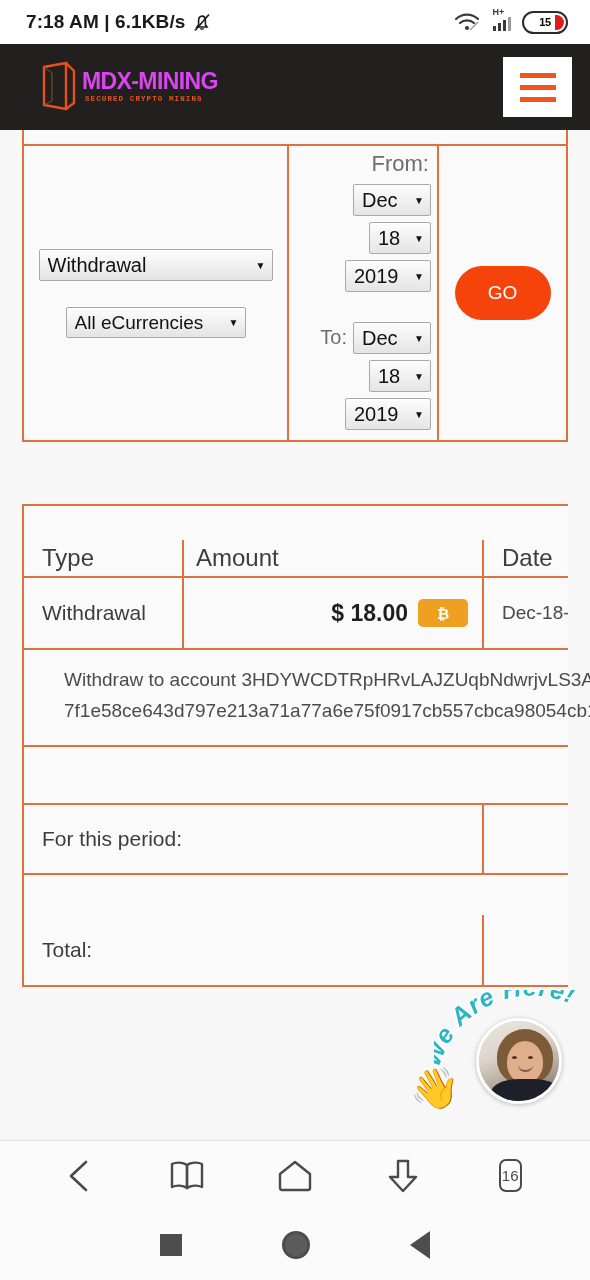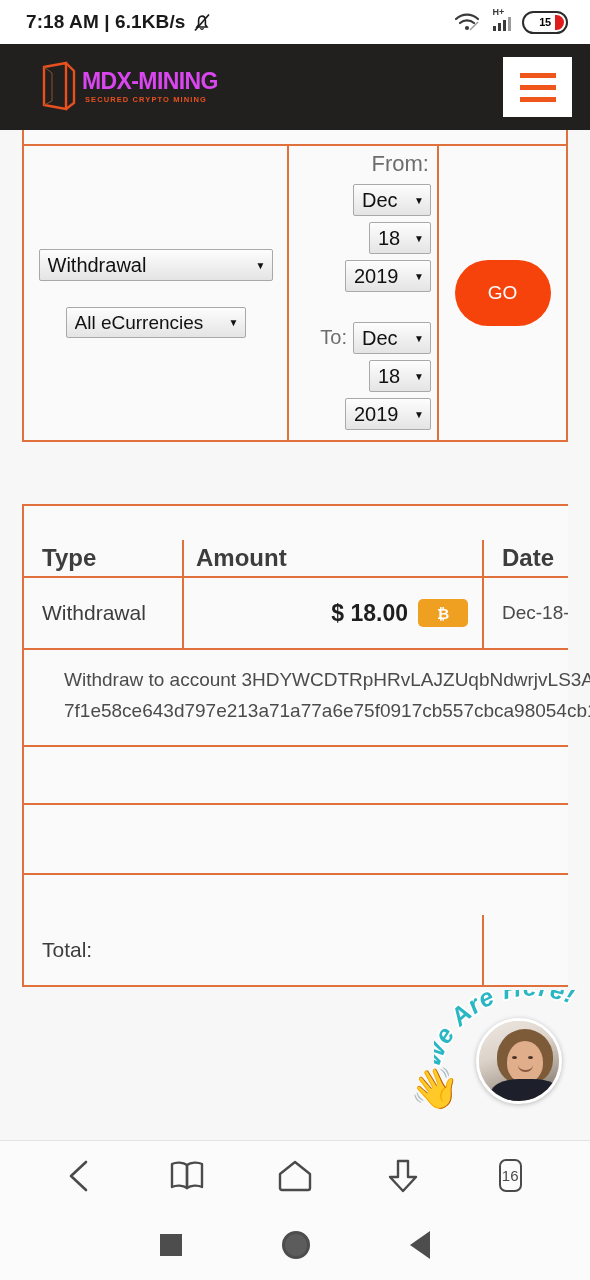--- a/index.html
+++ b/index.html
@@ -49,21 +49,21 @@
   }
   .logo { display:flex; align-items:center; gap:4px; }
   .logo-mark { width:38px; height:52px; position:relative; }
   .logo-text { display:flex; flex-direction:column; line-height:1; }
   .logo-main {
     font-size:23px; font-weight:bold; color:#d946ef;
     letter-spacing:-0.6px; font-family:"Liberation Sans", sans-serif;
   }
   .logo-sub {
     font-size:7.5px; color:#e8511f; letter-spacing:1.1px; margin-top:3px;
-    font-weight:bold; padding-left:3px;
+    font-weight:bold; padding-left:3px;font-family:Liberation Mono, monospace;
   }
   .menu-btn {
     width:69px; height:60px; background:#ffffff;
     display:flex; flex-direction:column; align-items:center; justify-content:center;
     gap:7px; cursor:pointer;
   }
   .menu-btn span { display:block; width:36px; height:5px; background:#f0551c; }
 
   
   .content {
@@ -105,41 +105,41 @@
 
   .from-label { font-size:22px; color:#6d6d6d; text-align:right; margin-bottom:7px; padding-right:2px;}
   .daterow { display:flex; align-items:center; justify-content:flex-end; margin-bottom:6px; }
   .to-label { font-size:20px; color:#6d6d6d; margin-right:6px; }
   .sel-mon { width:78px; font-size:20px; }
   .sel-day { width:62px; font-size:20px; }
   .sel-yr  { width:86px; font-size:20px; }
   .gap-md { height:24px; }
 
   .go-btn {
-    width:96px; height:66px; border-radius:46px; border:none;
+    width:96px; height:54px; border-radius:46px; border:none;
     background:#f6420b; color:#ffffff; font-size:19px; cursor:pointer;
     font-family:"Liberation Sans", sans-serif;
   }
 
   
   .results {
     margin:62px 22px 0 22px; border:2px solid #e0703c; border-right:none;
     background:#fafafa;
   }
   .r-row { display:flex; border-bottom:2px solid #e0703c; }
   .r-row:last-child { border-bottom:none; }
   .c-type { width:160px; border-right:2px solid #e0703c; padding:0 0 0 18px;
             display:flex; align-items:center; }
   .c-amt  { width:300px; border-right:2px solid #e0703c; display:flex;
             align-items:center; justify-content:flex-end; padding-right:14px; gap:10px; }
   .c-date { flex:1; display:flex; align-items:center; padding-left:18px; overflow:hidden; }
 
   .r-head { height:72px; }
   .r-head .c-type, .r-head .c-amt, .r-head .c-date {
-    font-size:24px; color:#3d3d3d; font-weight:bold;margin-top:34px;
+    font-size:24px; color:#3d3d3d; font-weight:normal;margin-top:34px;
   }
   .r-head .c-amt { justify-content:flex-start; padding-left:12px; }
 
   .r-data { height:72px; }
   .r-data .c-type { font-size:21px; color:#3d3d3d; }
   .r-data .amt-val { font-size:23px; color:#1f1f1f; font-weight:bold; }
   .r-data .c-date { font-size:19px; color:#4a4a4a; white-space:nowrap; }
   .btc-badge {
     width:50px; height:28px; border-radius:5px; background:#efa021;
     display:flex; align-items:center; justify-content:center;
@@ -363,20 +363,21 @@
       </div>
 
       <div class="r-note">
         <div>Withdraw to account 3HDYWCDTRpHRvLAJZUqbNdwrjvLS3AadZ</div>
         <div>7f1e58ce643d797e213a71a77a6e75f0917cb557cbca98054cb1f6</div>
       </div>
 
       <div class="r-blank"></div>
 
       <div class="r-sum">
+        <div class="sum-label">For this period:</div>
         <div class="sum-val"></div>
       </div>
 
       <div class="r-sum">
         <div class="sum-label">Total:</div>
         <div class="sum-val"></div>
       </div>
 
     </div>
   </div>

